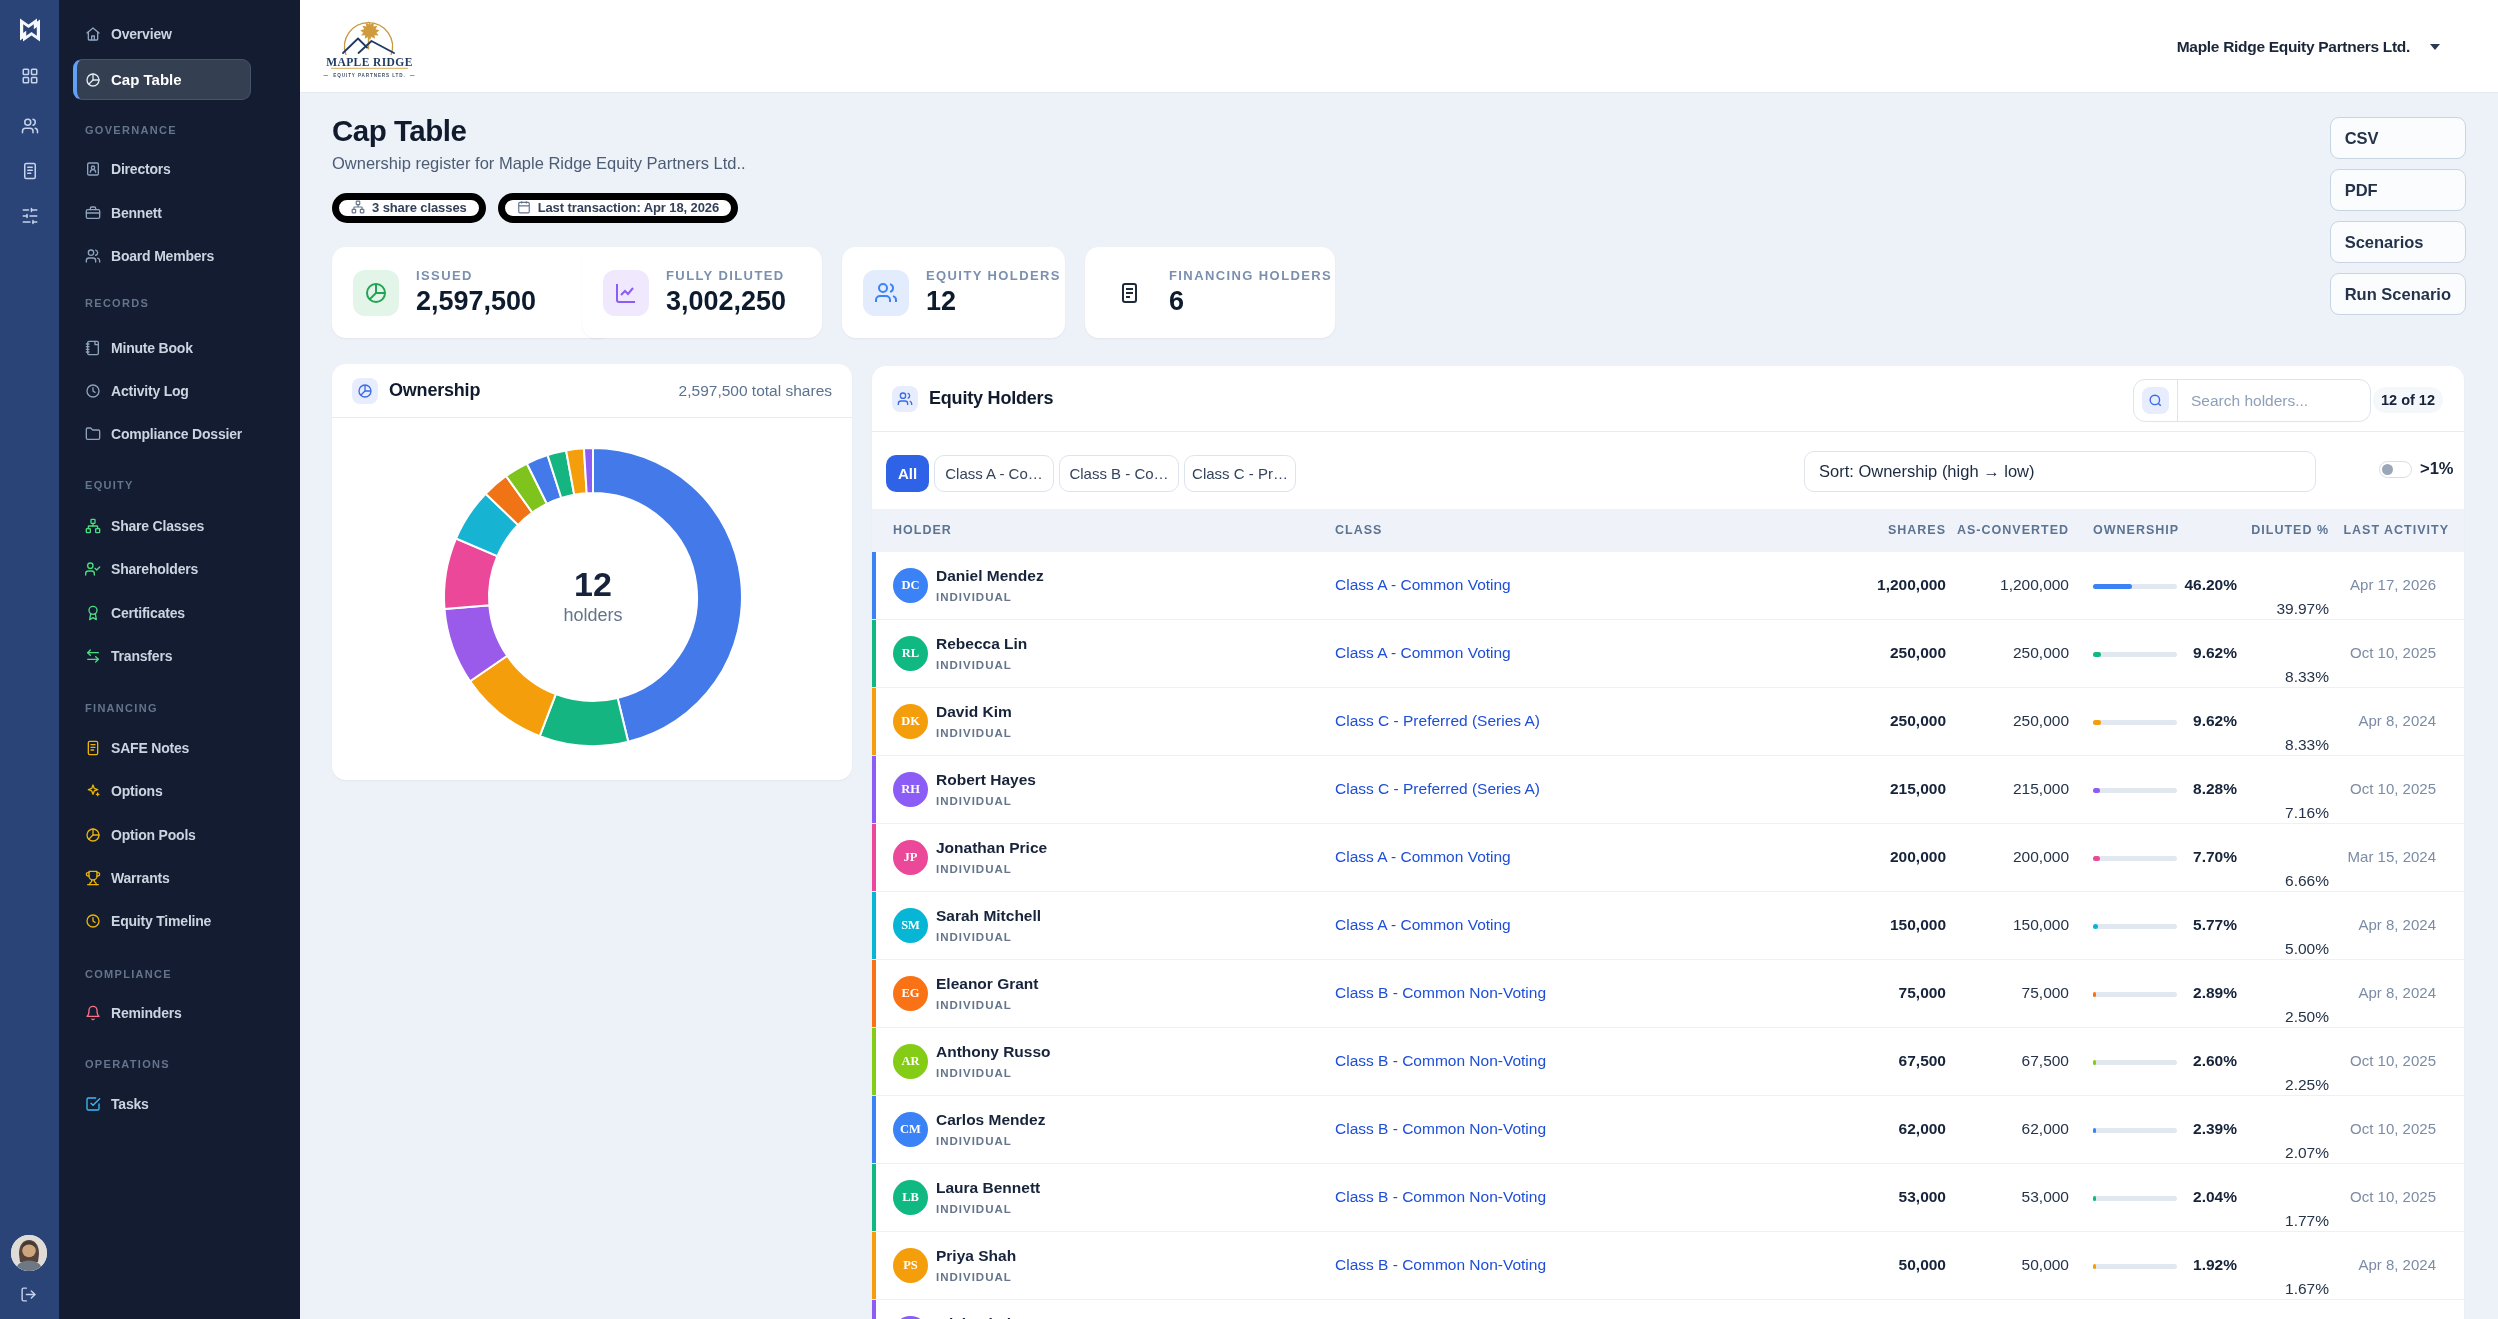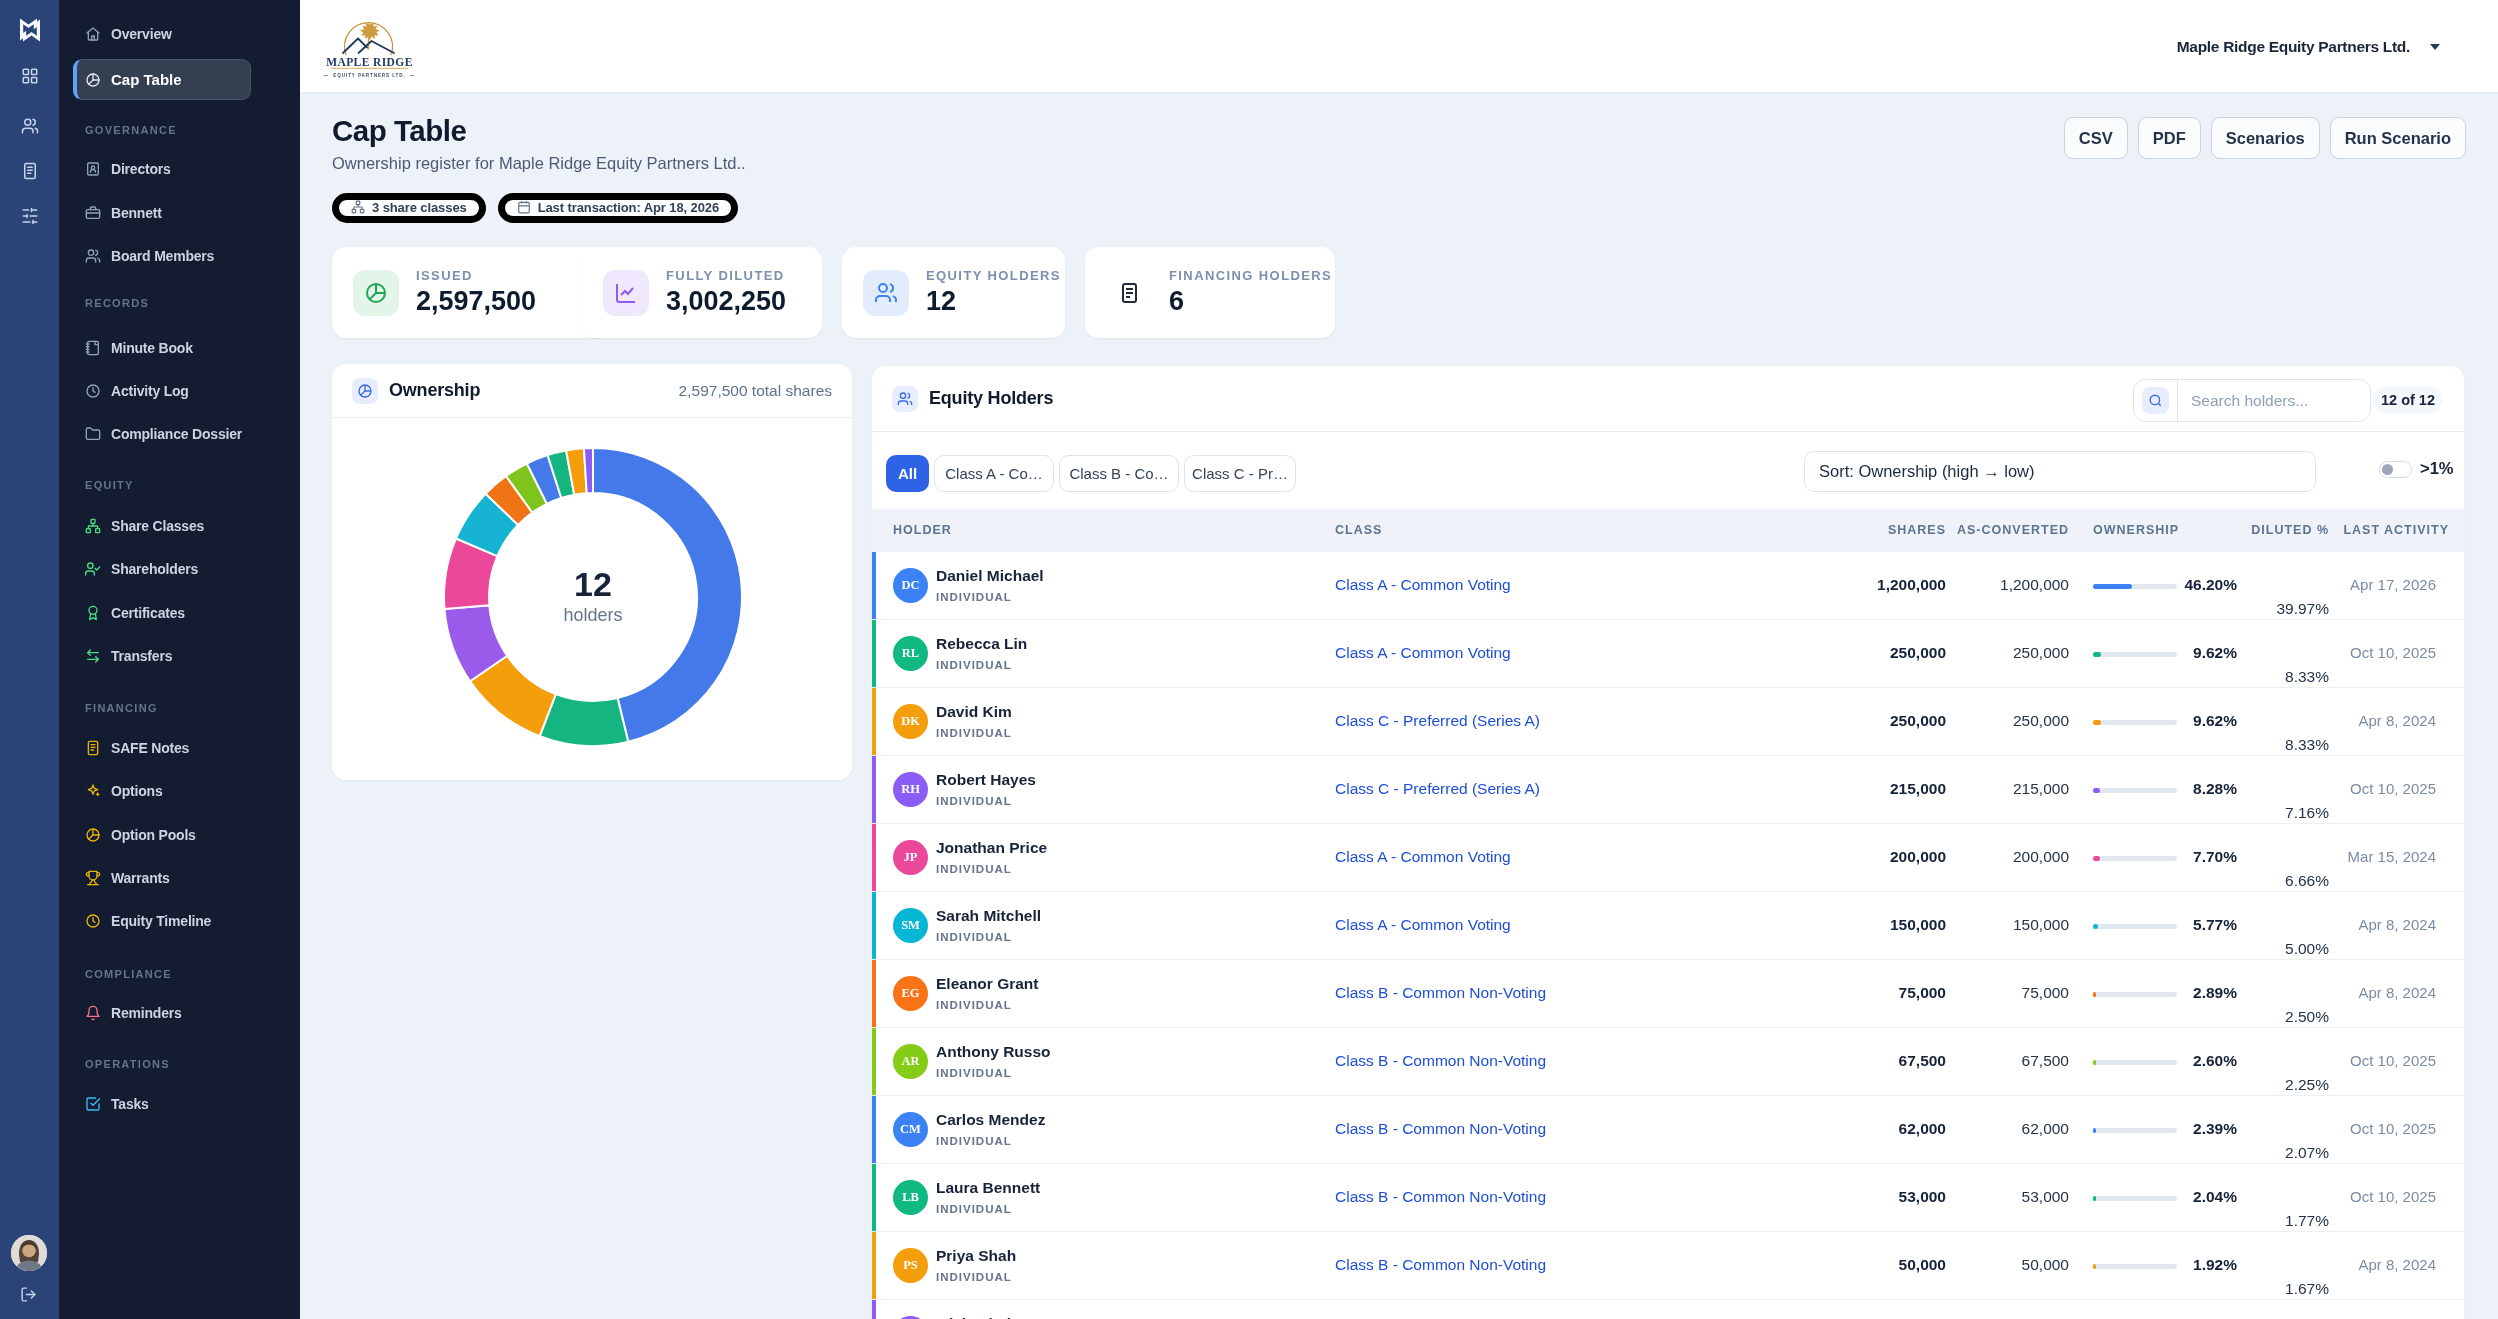--- a/index.html
+++ b/index.html
@@ -23,21 +23,21 @@
 #topbar { position:absolute; left:300px; top:0; width:2198px; height:93px; background:#ffffff; border-bottom:1px solid #e5eaf2; z-index:10; }
 #companyName { position:absolute; top:0; right:58px; height:93px; display:flex; align-items:center; gap:20px; font-size:15.5px; letter-spacing:-0.3px; font-weight:700; color:#1b2639; }
 
 
 #content { position:absolute; left:300px; top:93px; width:2198px; height:1226px; }
 h1.pageTitle { position:absolute; left:32px; top:21px; font-size:29.5px; font-weight:800; color:#101b2e; letter-spacing:-0.5px; }
 .pageSub { position:absolute; left:32px; top:61px; font-size:16.5px; color:#4b5c74; }
 .chiprow { position:absolute; left:32px; top:100px; display:flex; gap:12px; }
 .chip { height:30px; background:#ffffff; border:7px solid #000000; border-radius:15px; display:flex; align-items:flex-start; gap:7px; padding:0 12px; font-size:13px; font-weight:700; letter-spacing:-0.1px; color:#33415a; }
 .chip svg { width:14px; height:14px; color:#64748b; }
-.btnrow { position:absolute; top:24px; right:32px; display:flex; gap:10px; }
+.btnrow { position:absolute; top:24px; right:32px; display:flex; gap:10px;flex-direction:column; }
 .btn { height:42px; background:#fbfcfe; border:1px solid #c9d4e3; border-radius:9px; display:flex; align-items:center; padding:0 14px; font-size:16.5px; font-weight:700; color:#25334a; }
 
 
 .stat { position:absolute; top:154px; height:91px; background:#ffffff; border-radius:14px; box-shadow:0 1px 2px rgba(15,23,42,.05); display:flex; align-items:center; padding-left:21px; }
 .statTile { width:46px; height:46px; border-radius:12px; display:flex; align-items:center; justify-content:center; margin-right:17px; }
 .statTile svg { width:24px; height:24px; }
 .statLabel { font-size:13px; font-weight:700; color:#7b90ad; letter-spacing:1.4px; }
 .statValue { font-size:27px; font-weight:800; color:#0d1b2e; margin-top:3px; }
 
 
@@ -468,21 +468,21 @@
       <div class="th" style="right:518px;">SHARES</div>
       <div class="th" style="right:395px;">AS-CONVERTED</div>
       <div class="th" style="left:1221px;">OWNERSHIP</div>
       <div class="th" style="right:135px;">DILUTED %</div>
       <div class="th" style="right:15px;">LAST ACTIVITY</div>
     </div>
     <div id="rows">
         <div class="row" style="top:186px">
           <div class="rowB" style="background:#3b82f6"></div>
           <div class="avatar" style="background:#3b82f6">DC</div>
-          <div class="hname">Daniel Michael</div>
+          <div class="hname">Daniel Mendez</div>
           <div class="hsub">INDIVIDUAL</div>
           <div class="cls">Class A - Common Voting</div>
           <div class="shares">1,200,000</div>
           <div class="asconv">1,200,000</div>
           <div class="obar">
             <i style="width:38.8px;background:#3b82f6"></i>
           </div>
           <div class="opct">46.20%</div>
           <div class="dpct">39.97%</div>
           <div class="ldate">Apr 17, 2026</div>

